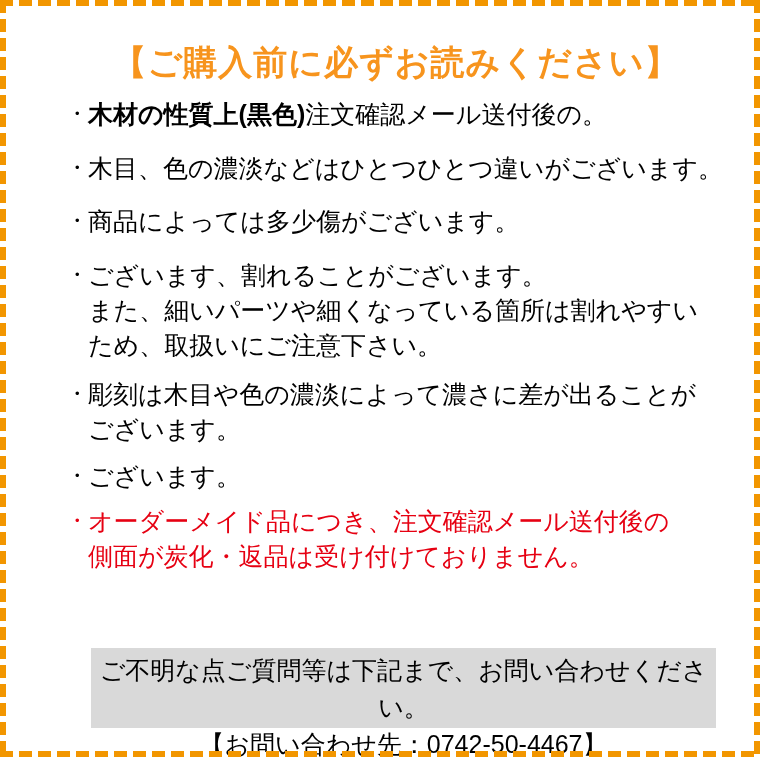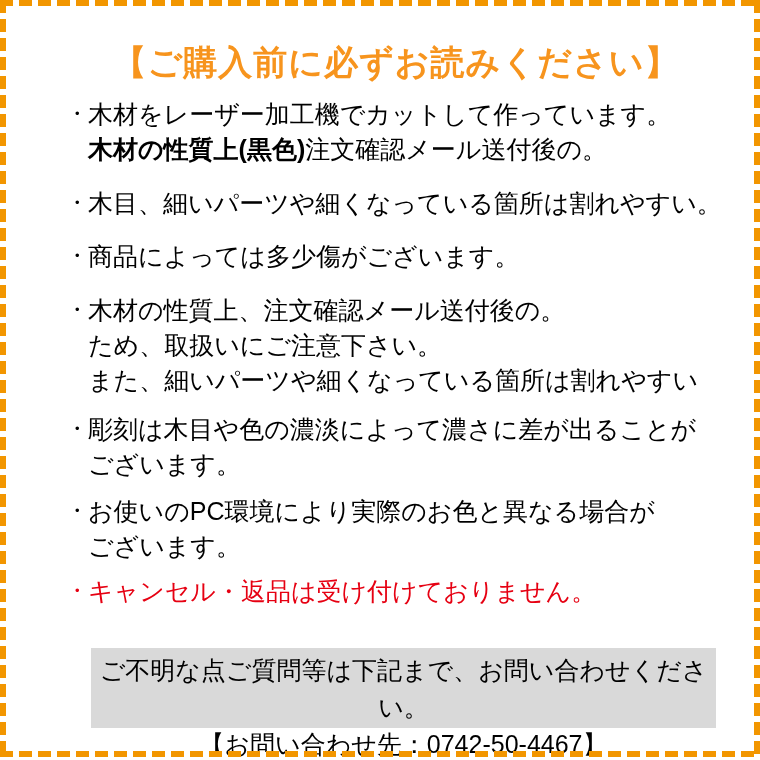--- a/index.html
+++ b/index.html
@@ -50,56 +50,55 @@
 <div class="edge edge-bottom"></div>
 <div class="edge edge-left"></div>
 <div class="edge edge-right"></div>
 
 <h1 class="heading">【ご購入前に必ずお読みください】</h1>
 
 <div class="notices">
 
   <div class="notice n1">
     <span class="bullet">・</span>
-    <div>木材をレーザー加工機でカットして作っています。</div>
     <div><span class="seg-bold">木材の性質上(黒色)</span><span>注文確認メール送付後の。</span></div>
   </div>
 
   <div class="notice n2">
     <span class="bullet">・</span>
-    <div>木目、細いパーツや細くなっている箇所は割れやすい。</div>
+    <div>木目、色の濃淡などはひとつひとつ違いがございます。</div>
   </div>
 
   <div class="notice n3">
     <span class="bullet">・</span>
     <div>商品によっては多少傷がございます。</div>
   </div>
 
   <div class="notice n4">
     <span class="bullet">・</span>
-    <div>木材の性質上、注文確認メール送付後の。</div>
+    <div>ございます、割れることがございます。</div>
+    <div>また、細いパーツや細くなっている箇所は割れやすい</div>
     <div>ため、取扱いにご注意下さい。</div>
-    <div>また、細いパーツや細くなっている箇所は割れやすい</div>
   </div>
 
   <div class="notice n5">
     <span class="bullet">・</span>
     <div>彫刻は木目や色の濃淡によって濃さに差が出ることが</div>
     <div>ございます。</div>
   </div>
 
   <div class="notice n6">
     <span class="bullet">・</span>
-    <div>お使いのPC環境により実際のお色と異なる場合が</div>
     <div>ございます。</div>
   </div>
 
   <div class="notice n7 red">
     <span class="bullet">・</span>
-    <div>キャンセル・返品は受け付けておりません。</div>
+    <div>オーダーメイド品につき、注文確認メール送付後の</div>
+    <div>側面が炭化・返品は受け付けておりません。</div>
   </div>
 
 </div>
 
 <div class="footer-box">
   <div>ご不明な点ご質問等は下記まで、お問い合わせください。</div>
   <div>【お問い合わせ先：0742-50-4467】</div>
 </div>
 
 </body></html>

